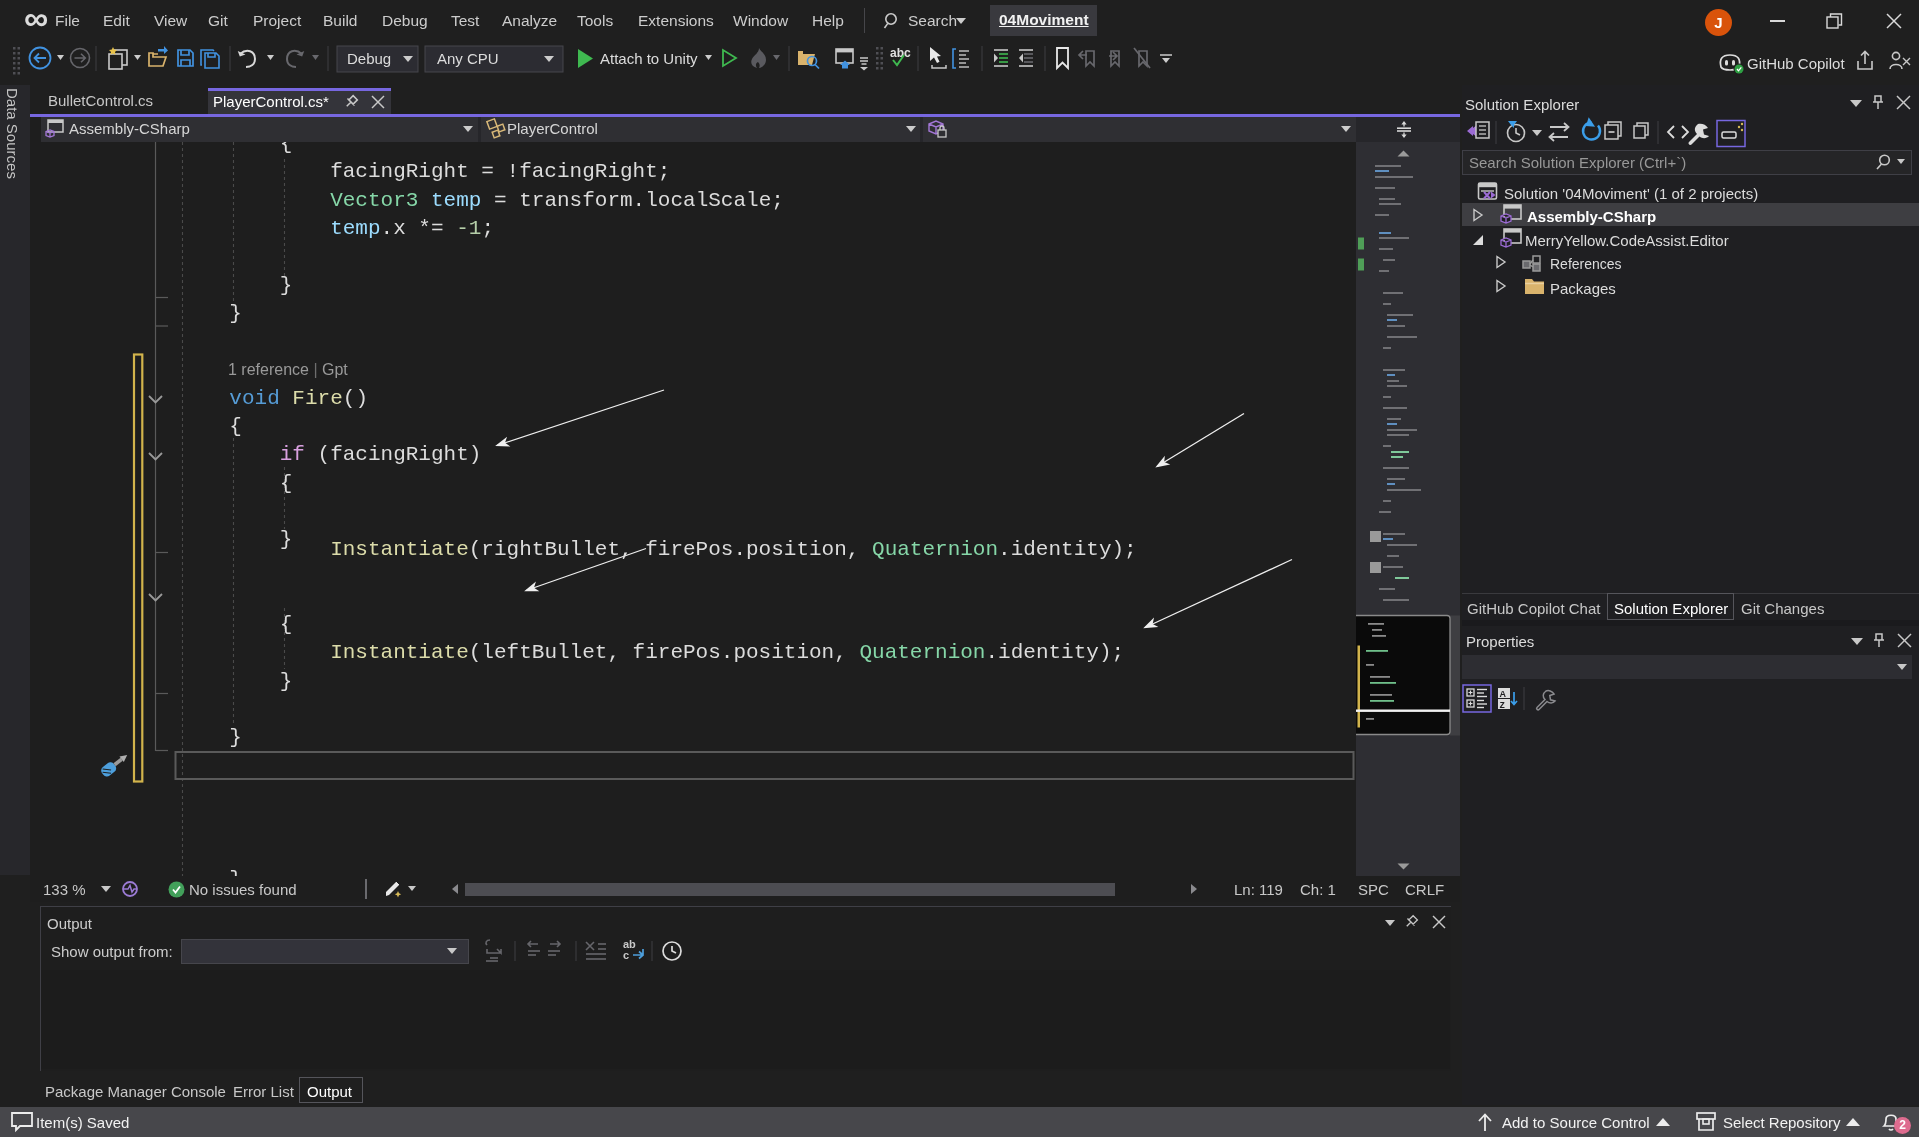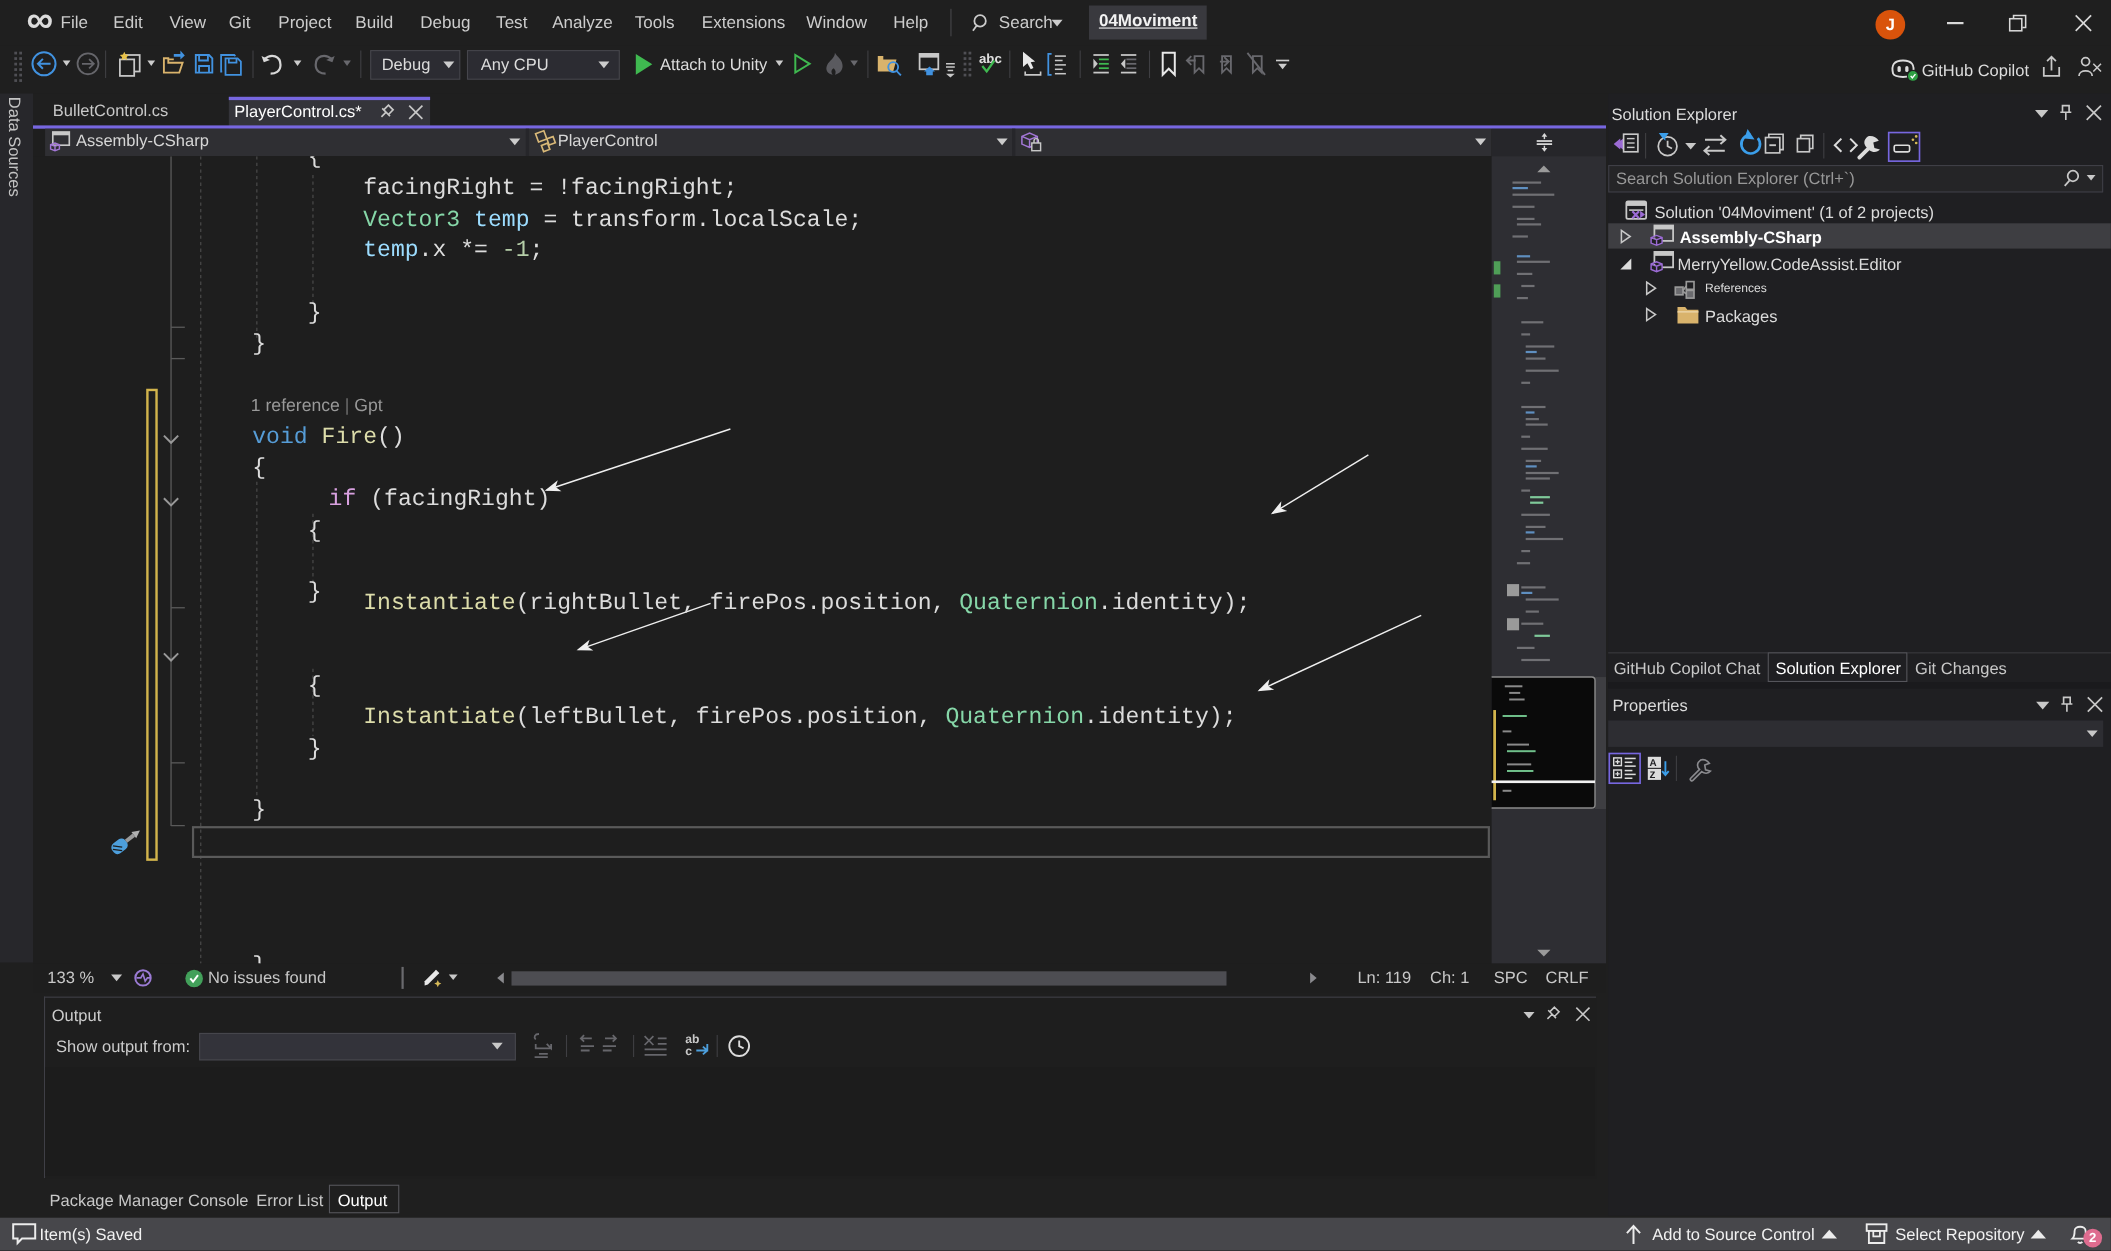--- a/index.html
+++ b/index.html
@@ -272,21 +272,21 @@
   <line x1="8" y1="11.5" x2="8" y2="15.5" stroke-width="1.3"></line>
   <path d="M8 0 L10.6 3.4 L5.4 3.4 Z" stroke="none"></path>
   <path d="M8 17 L10.6 13.6 L5.4 13.6 Z" stroke="none"></path>
  </g>
 </svg>
 </div>
 
 <div id="codearea" class="a" style="left:30px;top:141.5px;width:1326px;height:734.5px;overflow:hidden;background:#1e1e1e;">
 <style>
  .cl{position:absolute;left:98.5px;font-size:21px;line-height:28.3px;color:#dcdcdc;white-space:pre;}
- .kw{color:#569cd6;}.ct{color:#d8a0df;margin-left:19px;}.ty{color:#86d7a8;}.me{color:#dcdcaa;}.va{color:#9cdcfe;}.nu{color:#b5cea8;}
+ .kw{color:#569cd6;}.ct{color:#d8a0df;}.ty{color:#86d7a8;}.me{color:#dcdcaa;}.va{color:#9cdcfe;}.nu{color:#b5cea8;}
 </style>
 <svg style="left:0;top:0;" width="1326" height="735" viewBox="0 0 1326 735">
 
  <g stroke="#4a4a4a" stroke-width="1.1" stroke-dasharray="3 3">
   <line x1="152.5" y1="0" x2="152.5" y2="735"></line>
   <line x1="203.5" y1="0" x2="203.5" y2="166"></line>
   <line x1="203.5" y1="296" x2="203.5" y2="581"></line>
   <line x1="254.5" y1="17" x2="254.5" y2="134"></line>
   <line x1="254.5" y1="325" x2="254.5" y2="387"></line>
   <line x1="254.5" y1="466" x2="254.5" y2="527"></line>
@@ -620,21 +620,21 @@
  <path d="M2 1.5 L10 7 L2 12.5 Z" fill="none" stroke="#c8c8c8" stroke-width="1.4"></path>
 </svg>
 <svg style="left:1521px;top:253px;" width="22" height="20" viewBox="0 0 22 20">
  <g fill="none" stroke="#9a9a9a" stroke-width="1.5">
   <rect x="2" y="8" width="7" height="7" fill="#6a6a6e"></rect>
   <rect x="12" y="3" width="7" height="7"></rect>
   <rect x="12" y="11" width="7" height="7" fill="#6a6a6e"></rect>
   <path d="M9 11 L12 7 M9 12 L12 14"></path>
  </g>
 </svg>
-<div class="a" style="left:1550px;top:256px;font-size:11px;color:#dcdcdc;">References</div>
+<div class="a" style="left:1550px;top:256px;font-size:14px;color:#dcdcdc;">References</div>
 <svg style="left:1495px;top:279px;" width="12" height="14" viewBox="0 0 12 14">
  <path d="M2 1.5 L10 7 L2 12.5 Z" fill="none" stroke="#c8c8c8" stroke-width="1.4"></path>
 </svg>
 <svg style="left:1524px;top:277px;" width="21" height="18" viewBox="0 0 21 18">
  <path d="M1 2 L8 2 L10 4.5 L20 4.5 L20 17 L1 17 Z" fill="#d9b36c"></path>
  <path d="M1 6.5 L20 6.5" stroke="#e8cf9e" stroke-width="1.5"></path>
 </svg>
 <div class="a" style="left:1550px;top:280px;font-size:15px;color:#dcdcdc;">Packages</div>
 
 <div class="a" style="left:1462px;top:592.5px;width:457px;height:1.5px;background:#3a3a3e;"></div>

